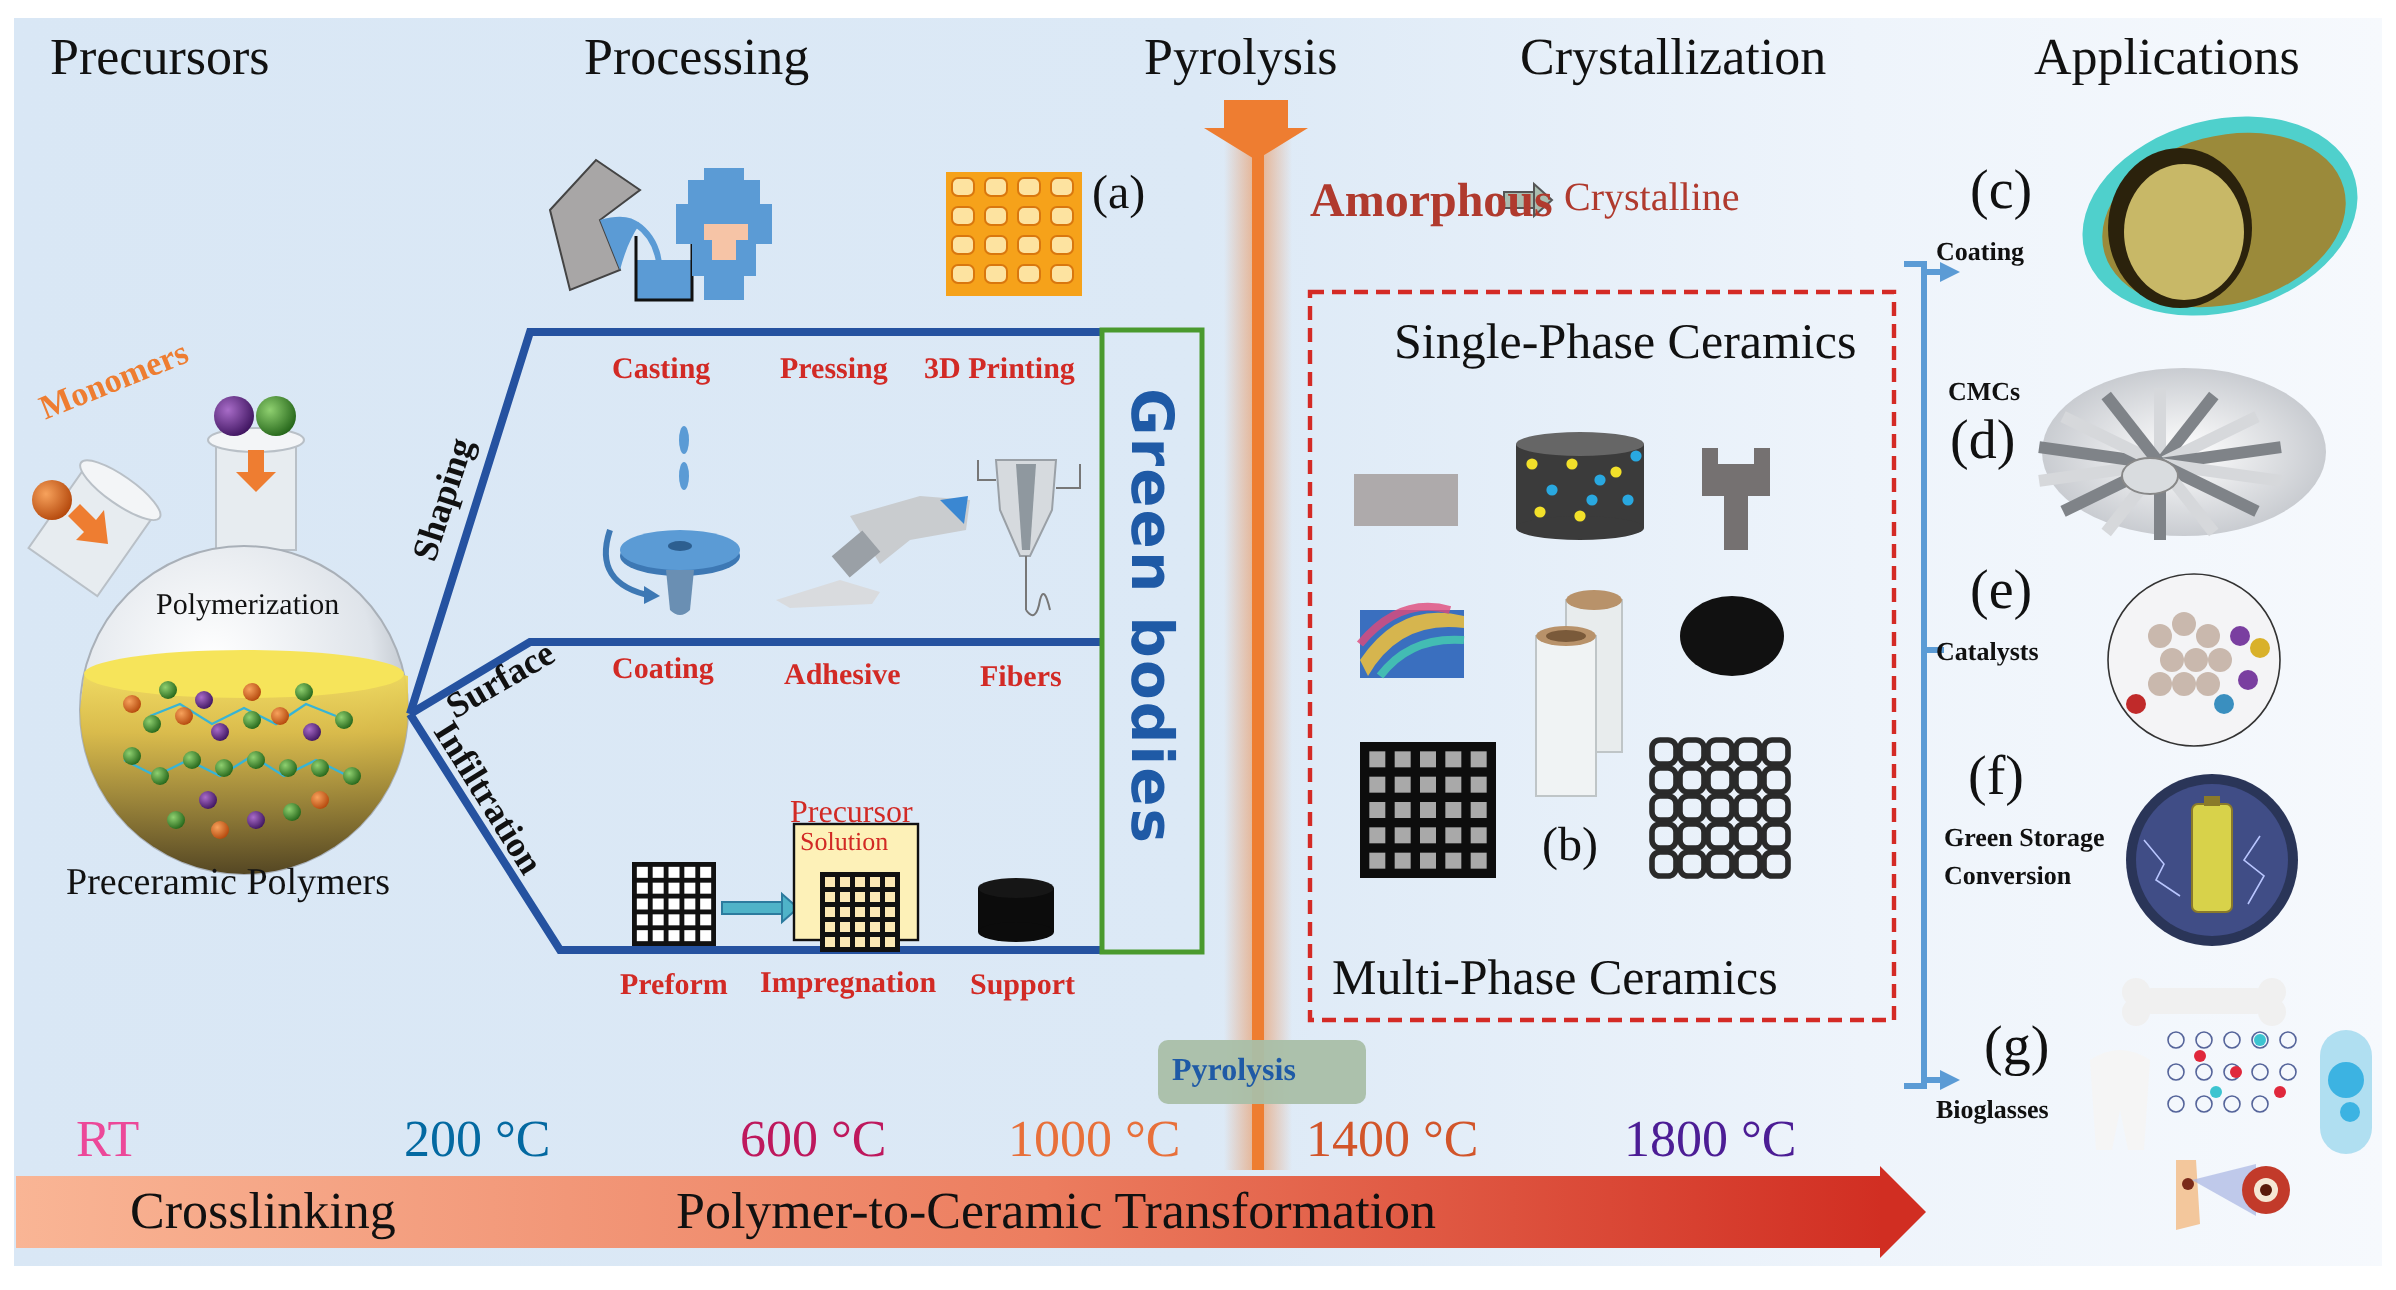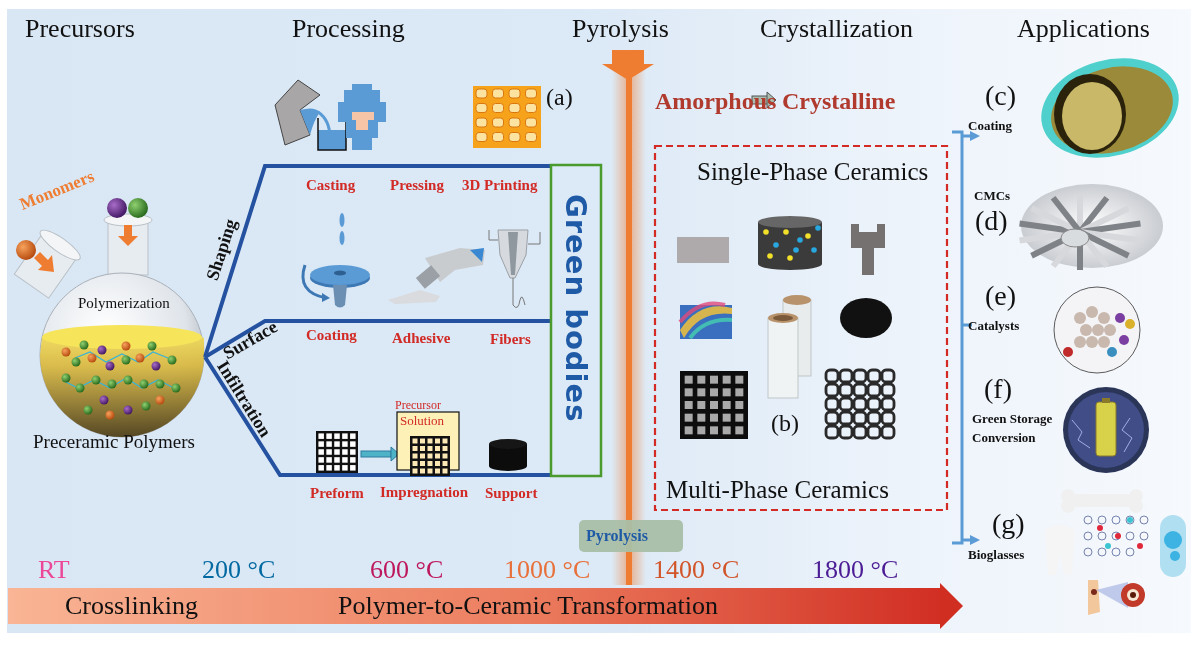--- a/index.html
+++ b/index.html
@@ -478,34 +478,34 @@
 <div class="proc-label" style="left:306px;top:177px;">Casting</div>
 <div class="proc-label" style="left:390px;top:177px;">Pressing</div>
 <div class="proc-label" style="left:462px;top:177px;">3D Printing</div>
 <div class="proc-label" style="left:306px;top:327px;">Coating</div>
 <div class="proc-label" style="left:392px;top:330px;">Adhesive</div>
 <div class="proc-label" style="left:490px;top:331px;">Fibers</div>
 <div class="proc-label" style="left:310px;top:485px;">Preform</div>
 <div class="proc-label" style="left:380px;top:484px;">Impregnation</div>
 <div class="proc-label" style="left:485px;top:485px;">Support</div>
 
-<div class="abs" style="left:395px;top:398px;font-size:12px;color:#d22a25;white-space:nowrap;">Precursor</div>
+<div class="abs" style="left:395px;top:398px;font-size:16px;color:#d22a25;white-space:nowrap;">Precursor</div>
 <div class="abs" style="left:400px;top:413px;font-size:13px;color:#d22a25;white-space:nowrap;">Solution</div>
 
 <div class="abs" style="left:546px;top:84px;font-size:24px;color:#111;">(a)</div>
 <div class="abs" style="left:771px;top:410px;font-size:24px;color:#111;">(b)</div>
 
 <div class="abs" style="left:561px;top:194px;width:0;height:0;">
   <div style="position:absolute;left:-4px;top:0;transform:rotate(90deg);transform-origin:left top;font-family:'DejaVu Sans',sans-serif;font-weight:bold;font-size:29px;color:#1f5aa6;white-space:nowrap;margin-left:36px;letter-spacing:1px;">Green bodies</div>
 </div>
 
 <div class="abs" style="left:586px;top:527px;font-weight:bold;font-size:16px;color:#1f5aa6;white-space:nowrap;">Pyrolysis</div>
 
 <div class="abs" style="left:655px;top:88px;font-weight:bold;font-size:24px;color:#b03a2e;white-space:nowrap;">Amorphous</div>
-<div class="abs" style="left:782px;top:88px;font-weight:bold;font-size:24px;color:#b03a2e;white-space:nowrap;">Crystalline</div>
+<div class="abs" style="left:782px;top:88px;font-weight:normal;font-size:20px;color:#b03a2e;white-space:nowrap;">Crystalline</div>
 
 <div class="cer-title" style="left:661px;top:158px;margin-left:36px;">Single-Phase Ceramics</div>
 <div class="cer-title" style="left:666px;top:476px;">Multi-Phase Ceramics</div>
 
 <div class="app-letter" style="left:985px;top:80px;">(c)</div>
 <div class="app-label" style="left:968px;top:116px;">Coating</div>
 <div class="app-label" style="left:974px;top:186px;">CMCs</div>
 <div class="app-letter" style="left:975px;top:205px;">(d)</div>
 <div class="app-letter" style="left:985px;top:280px;">(e)</div>
 <div class="app-label" style="left:968px;top:316px;">Catalysts</div>

